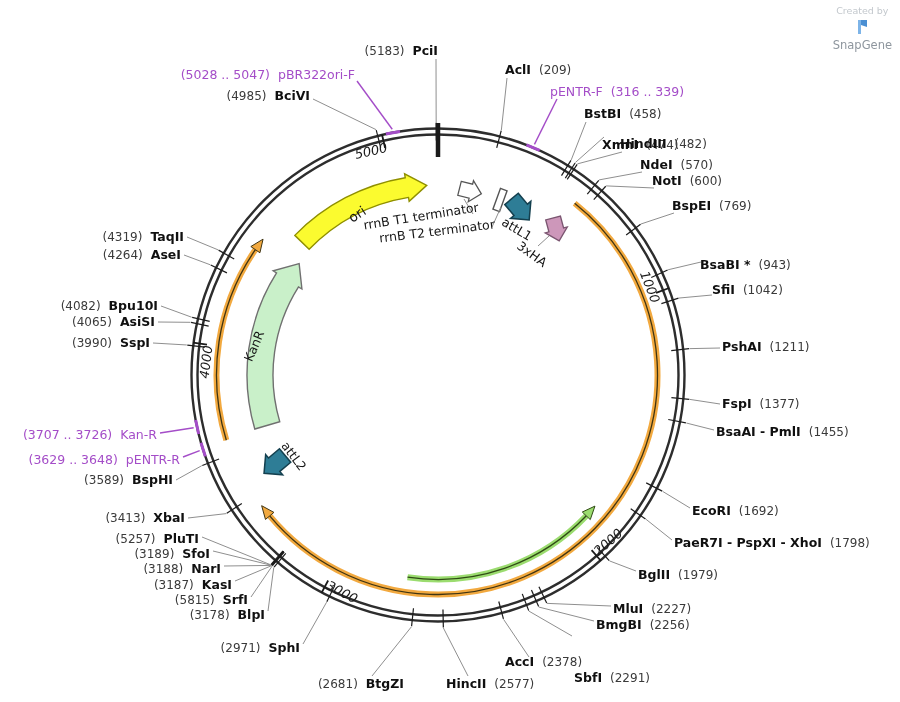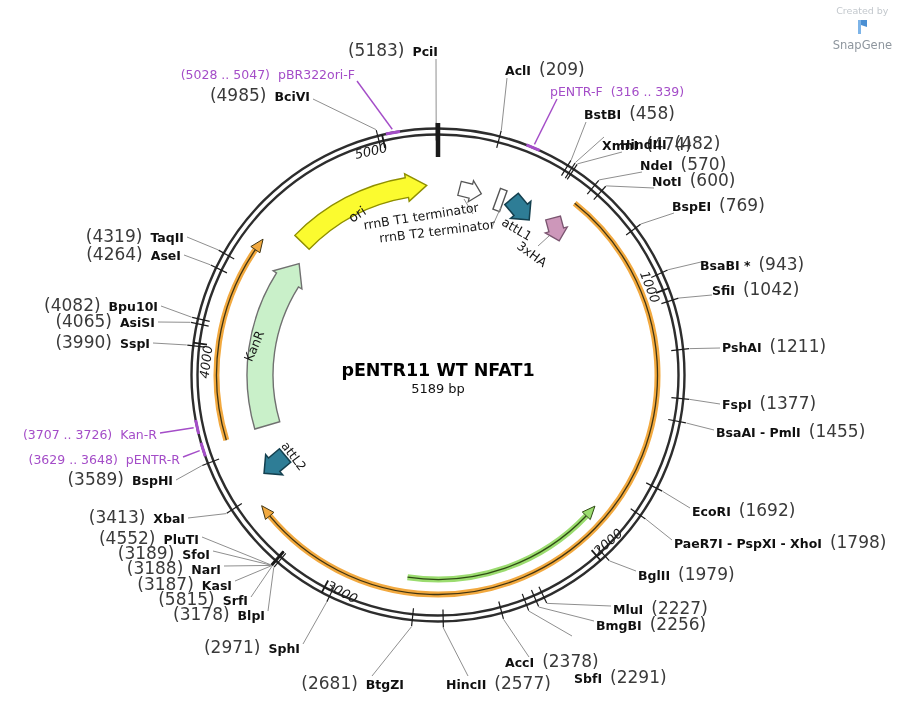--- a/index.html
+++ b/index.html
@@ -1,21 +1,21 @@
 <!DOCTYPE html>
 <html><head>
 <meta charset="utf-8">
 <style>
   html,body{margin:0;padding:0;background:#ffffff;}
   #stage{position:relative;width:900px;height:702px;background:#fff;overflow:hidden;
          font-family:"DejaVu Sans",sans-serif;}
   #map-svg-holder{position:absolute;left:0;top:0;width:900px;height:702px;}
   .lbl{position:absolute;white-space:nowrap;font-size:12.5px;line-height:15px;transform:translateY(-50%);}
   .lbl .nm{font-weight:bold;color:#101010;}
-  .lbl .ps{color:#3a3a3a;font-size:17px;}
+  .lbl .ps{color:#3a3a3a;font-size:12px;}
   .lbl .gap{display:inline-block;width:8px;}
   .lbl.primer .nm,.lbl.primer .ps{color:#A44DC8;font-weight:normal;font-size:12.5px;}
   .flbl{position:absolute;font-size:12.5px;color:#151515;white-space:nowrap;}
   .tlbl{position:absolute;font-style:italic;font-size:13px;color:#1a1a1a;white-space:nowrap;}
   .title-block{position:absolute;left:438px;top:360px;transform:translateX(-50%);text-align:center;}
   .title-line{font-weight:bold;font-size:17.5px;color:#000;white-space:nowrap;}
   .size-line{font-size:13px;color:#111;margin-top:1px;}
   .watermark{position:absolute;right:8px;top:5px;display:flex;align-items:center;gap:4px;flex-direction:column;}
   .wm-created{font-size:9.5px;color:#c3c8cd;}
   .wm-brand{font-size:11.5px;color:#8e969e;font-weight:500;}
@@ -148,24 +148,20 @@
         <line x1="557" y1="99" x2="534.4219731332491" y2="144.34267170304133" stroke="#A44DC8" stroke-width="1.4"></line>
         <line x1="205.3098833464856" y1="456.3483841989124" x2="200.97736479219535" y2="442.6943158555278" stroke="#A44DC8" stroke-width="3"></line>
         <line x1="183" y1="457" x2="199.70833425846226" y2="450.61138828326887" stroke="#A44DC8" stroke-width="1.4"></line>
         <line x1="198.67521024734978" y1="434.0414685610865" x2="195.64967830627845" y2="420.0396666833767" stroke="#A44DC8" stroke-width="3"></line>
         <line x1="160" y1="433" x2="193.63966658779393" y2="427.80177510913325" stroke="#A44DC8" stroke-width="1.4"></line>
         <line x1="473" y1="214" x2="464" y2="199" stroke="#8f8f8f" stroke-width="1"></line>
         <line x1="492" y1="227" x2="501" y2="207" stroke="#8f8f8f" stroke-width="1"></line>
         <line x1="538" y1="246" x2="549" y2="236" stroke="#8f8f8f" stroke-width="1"></line>
       </svg></div>
 
-  <div class="title-block">
-    <div class="title-line">pENTR11 WT NFAT1</div>
-    <div class="size-line">5189 bp</div>
-  </div>
 
   <div id="labels">
       <div class="lbl" style="right: 462px; top: 51px;"><span class="ps">(5183)</span><span class="gap"></span><span class="nm">PciI</span></div>
       <div class="lbl" style="left: 505px; top: 70px;"><span class="nm">AclI</span><span class="gap"></span><span class="ps">(209)</span></div>
       <div class="lbl" style="left: 584px; top: 114px;"><span class="nm">BstBI</span><span class="gap"></span><span class="ps">(458)</span></div>
       <div class="lbl" style="left: 602px; top: 129px; margin-top: 16px;"><span class="nm">XmnI</span><span class="gap"></span><span class="ps">(474)</span></div>
       <div class="lbl" style="left: 620px; top: 144px;"><span class="nm">HindIII</span><span class="gap"></span><span class="ps">(482)</span></div>
       <div class="lbl" style="left: 640px; top: 165px;"><span class="nm">NdeI</span><span class="gap"></span><span class="ps">(570)</span></div>
       <div class="lbl" style="left: 652px; top: 181px;"><span class="nm">NotI</span><span class="gap"></span><span class="ps">(600)</span></div>
       <div class="lbl" style="left: 672px; top: 206px;"><span class="nm">BspEI</span><span class="gap"></span><span class="ps">(769)</span></div>
@@ -182,21 +178,21 @@
       <div class="lbl" style="left: 574px; top: 640px; margin-top: 38px;"><span class="nm">SbfI</span><span class="gap"></span><span class="ps">(2291)</span></div>
       <div class="lbl" style="left: 505px; top: 662px;"><span class="nm">AccI</span><span class="gap"></span><span class="ps">(2378)</span></div>
       <div class="lbl" style="left: 446px; top: 684px;"><span class="nm">HincII</span><span class="gap"></span><span class="ps">(2577)</span></div>
       <div class="lbl" style="right: 496px; top: 684px;"><span class="ps">(2681)</span><span class="gap"></span><span class="nm">BtgZI</span></div>
       <div class="lbl" style="right: 600px; top: 648px;"><span class="ps">(2971)</span><span class="gap"></span><span class="nm">SphI</span></div>
       <div class="lbl" style="right: 635px; top: 615px;"><span class="ps">(3178)</span><span class="gap"></span><span class="nm">BlpI</span></div>
       <div class="lbl" style="right: 652px; top: 600px;"><span class="ps">(5815)</span><span class="gap"></span><span class="nm">SrfI</span></div>
       <div class="lbl" style="right: 668px; top: 585px;"><span class="ps">(3187)</span><span class="gap"></span><span class="nm">KasI</span></div>
       <div class="lbl" style="right: 679px; top: 569px;"><span class="ps">(3188)</span><span class="gap"></span><span class="nm">NarI</span></div>
       <div class="lbl" style="right: 690px; top: 554px;"><span class="ps">(3189)</span><span class="gap"></span><span class="nm">SfoI</span></div>
-      <div class="lbl" style="right: 701px; top: 539px;"><span class="ps">(4552)</span><span class="gap"></span><span class="nm">PluTI</span></div>
+      <div class="lbl" style="right: 701px; top: 539px;"><span class="ps">(5257)</span><span class="gap"></span><span class="nm">PluTI</span></div>
       <div class="lbl" style="right: 715px; top: 518px;"><span class="ps">(3413)</span><span class="gap"></span><span class="nm">XbaI</span></div>
       <div class="lbl" style="right: 727px; top: 480px;"><span class="ps">(3589)</span><span class="gap"></span><span class="nm">BspHI</span></div>
       <div class="lbl" style="right: 750px; top: 343px;"><span class="ps">(3990)</span><span class="gap"></span><span class="nm">SspI</span></div>
       <div class="lbl" style="right: 745px; top: 322px;"><span class="ps">(4065)</span><span class="gap"></span><span class="nm">AsiSI</span></div>
       <div class="lbl" style="right: 742px; top: 306px;"><span class="ps">(4082)</span><span class="gap"></span><span class="nm">Bpu10I</span></div>
       <div class="lbl" style="right: 719px; top: 255px;"><span class="ps">(4264)</span><span class="gap"></span><span class="nm">AseI</span></div>
       <div class="lbl" style="right: 716px; top: 237px;"><span class="ps">(4319)</span><span class="gap"></span><span class="nm">TaqII</span></div>
       <div class="lbl" style="right: 590px; top: 96px;"><span class="ps">(4985)</span><span class="gap"></span><span class="nm">BciVI</span></div>
       <div class="lbl primer" style="right: 545px; top: 74px;"><span class="ps">(5028 .. 5047)</span><span class="gap"></span><span class="nm">pBR322ori-F</span></div>
       <div class="lbl primer" style="left: 550px; top: 91px;"><span class="nm">pENTR-F</span><span class="gap"></span><span class="ps">(316 .. 339)</span></div>

